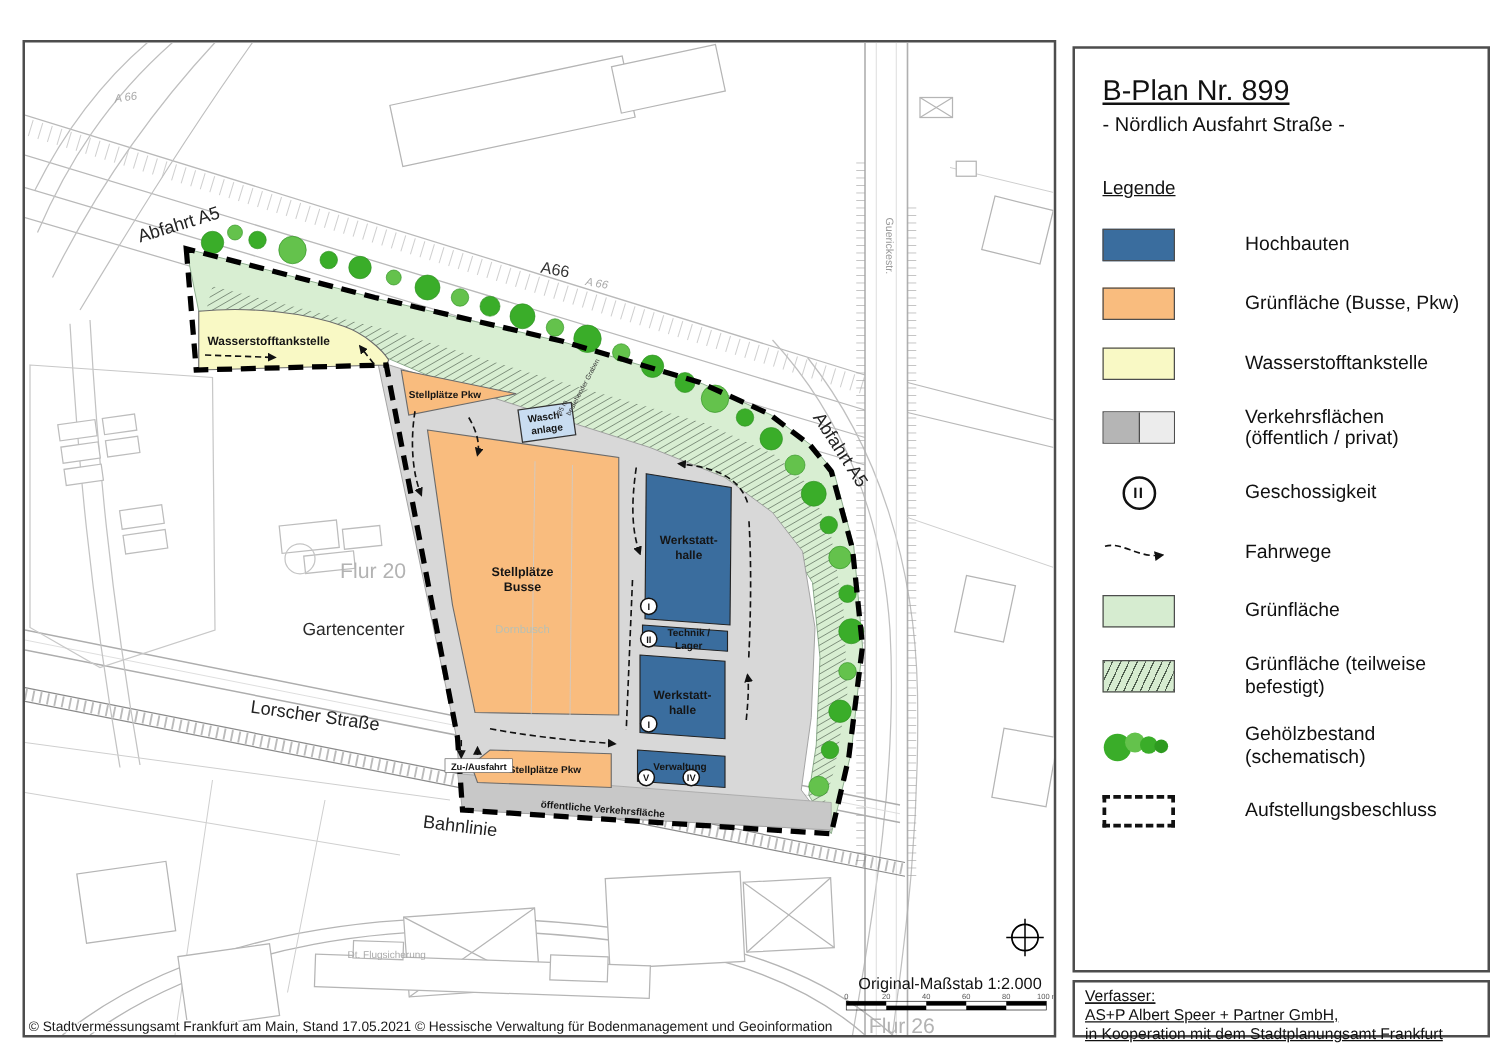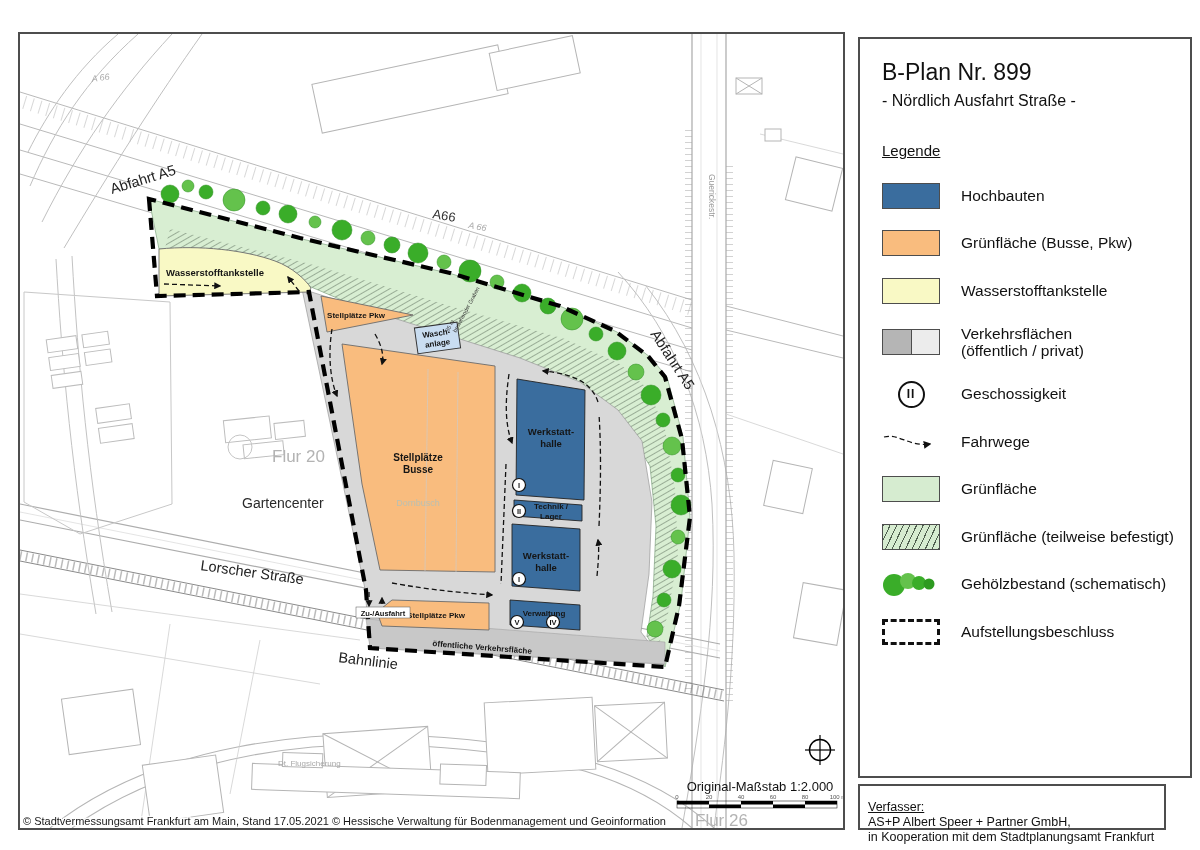--- a/index.html
+++ b/index.html
@@ -2,44 +2,44 @@
 <html><head>
 <meta charset="utf-8">
 <style>
   html,body{margin:0;padding:0;background:#fff;}
   body{width:1200px;height:850px;position:relative;font-family:"Liberation Sans",sans-serif;color:#111;overflow:hidden;}
 
   .map-frame{position:absolute;left:18px;top:32px;width:827px;height:798px;border:2px solid #4d4d4d;box-sizing:border-box;background:#fff;overflow:hidden;}
   .map-frame svg{position:absolute;left:0;top:0;}
 
   .legend-panel{position:absolute;left:858px;top:37px;width:334px;height:741px;border:2px solid #4d4d4d;box-sizing:border-box;background:#fff;padding:20px 10px 0 22px;}
-  .tb-title{font-size:23px;margin:0 0 6px 0;font-weight:normal;}
+  .tb-title{font-size:23px;margin:0 0 6px 0;font-weight:normal;text-decoration:underline;}
   .tb-subtitle{font-size:16px;}
   .tb-concept{font-size:16px;line-height:1.35;margin-top:30px;}
   .tb-legende{font-size:15px;text-decoration:underline;margin-top:32px;}
 
   .legend-items{display:flex;flex-direction:column;gap:20.5px;margin-top:23px;}
-  .li{display:flex;align-items:center;min-height:27px;}
+  .li{display:flex;align-items:center;min-height:27px;gap:35px;}
   .li .sw{width:58px;height:26px;border:1.5px solid #4d4d4d;box-sizing:border-box;flex:0 0 58px;margin-right:21px;}
   .li .lb{font-size:15.5px;line-height:1.15;}
   .sw-hochbauten{background:#3a6d9e;}
   .sw-stellplaetze{background:#f9bc7e;}
   .sw-wasserstoff{background:#f9f9c5;}
   .sw-wasch{background:#c9ddf1;}
   .sw-split{display:flex;padding:0;background:#fff;}
   .sw-split .h1{flex:1;background:#b5b5b5;border-right:1.5px solid #4d4d4d;}
   .sw-split .h2{flex:1;background:#ececec;}
   .sw-gruen{background:#d6ecd0;}
   .sw-hatch{background:repeating-linear-gradient(115deg,#4f5f4f 0px,#4f5f4f 1px,transparent 1px,transparent 6px),#d6ecd0;}
   .sw-none{border:none !important;background:transparent;display:flex;align-items:center;justify-content:center;}
   .sw-boundary{border:none !important;}
   .geschoss-circle{width:23px;height:23px;border:2px solid #111;border-radius:50%;display:flex;align-items:center;justify-content:center;font-size:12px;font-weight:bold;letter-spacing:1px;background:#fff;}
   .sw-dashed{width:58px;height:26px;border:3px dashed #111;box-sizing:border-box;background:#fff;}
 
-  .author-box{position:absolute;left:858px;top:784px;width:308px;height:46px;border:2px solid #4d4d4d;box-sizing:border-box;background:#fff;padding:14px 8px;font-size:12.5px;line-height:1.18;}
+  .author-box{position:absolute;left:858px;top:784px;width:334px;height:46px;border:2px solid #4d4d4d;box-sizing:border-box;background:#fff;padding:4px 8px;font-size:12.5px;line-height:1.18;text-decoration:underline;}
   .author-box .hd{text-decoration:underline;}
 
   
   text{font-family:"Liberation Sans",sans-serif;}
   .t-street{font-size:14.5px;fill:#222;}
   .t-hwy{font-size:13px;fill:#333;}
   .t-hwy-sm{font-size:9px;fill:#a9a9a9;font-style:italic;}
   .t-flur{font-size:17px;fill:#b3b3b3;}
   .t-gray{font-size:8px;fill:#a9a9a9;}
   .t-gname{font-size:8.5px;fill:#9a9a9a;}

